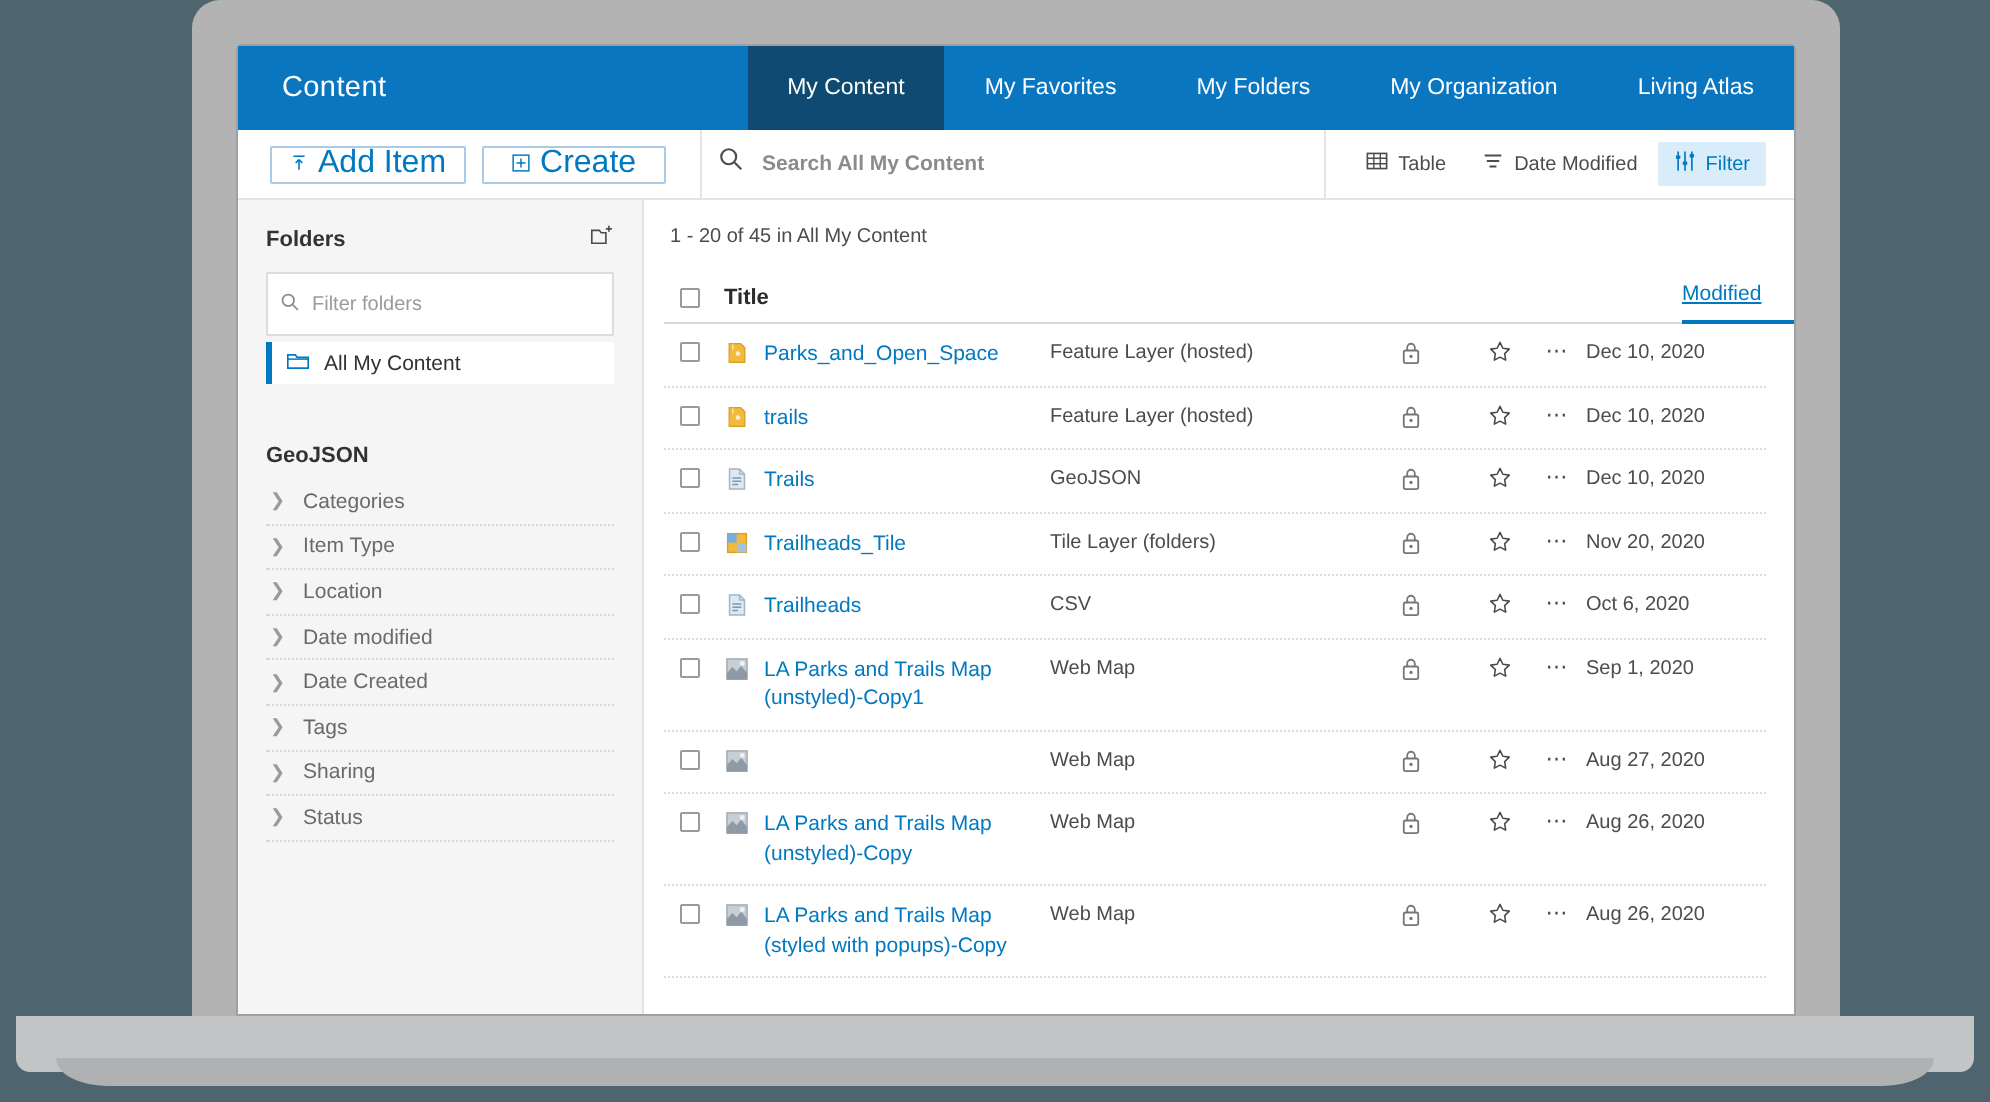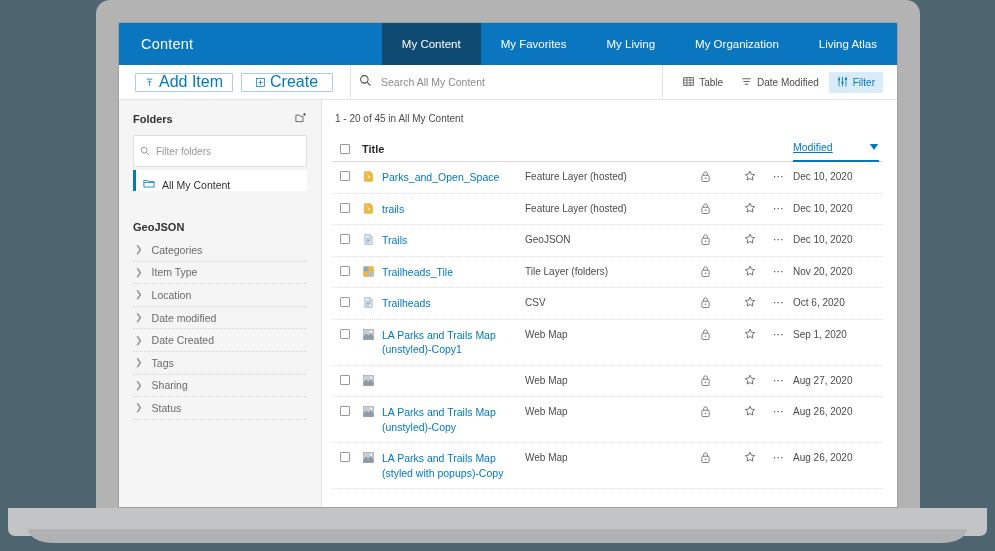--- a/index.html
+++ b/index.html
@@ -75,21 +75,21 @@
     display: flex; align-items: center; justify-content: center; gap: 5px;
   }
   .tb-btn + .tb-btn { margin-left: 8px; }
   #search-area {
     flex: 1; display: flex; align-items: center; gap: 9px;
     margin-left: 17px; padding-left: 8px; height: 100%;
     border-left: 1px solid #e4e4e4;
   }
   #search-input {
     border: none; outline: none; font-size: 10.5px; color: #6e6e6e;
-    font-family: "Liberation Sans", sans-serif; width: 100%; background: transparent;
+    font-family: "Liberation Sans", sans-serif; width: 100%; background: transparent; font-weight: bold;
   }
   #search-input::placeholder { color: #8b8b8b; }
   #toolbar-right {
     display: flex; align-items: center; gap: 2px; height: 100%;
     border-left: 1px solid #e4e4e4; padding-left: 12px; margin-left: 16px;
   }
   .tr-btn {
     display: flex; align-items: center; gap: 5px;
     font-size: 10px; color: #4c4c4c; padding: 4px 8px; cursor: pointer;
     border-radius: 1px; white-space: nowrap;
@@ -112,21 +112,21 @@
   #folder-filter {
     height: 32px; border: 1px solid #dcdcdc; background: #fff;
     display: flex; align-items: center; gap: 6px; padding: 0 6px;
   }
   #folder-filter input {
     border: none; outline: none; font-size: 10px; color: #6e6e6e;
     font-family: "Liberation Sans", sans-serif; width: 100%; background: transparent;
   }
   #folder-filter input::placeholder { color: #9a9a9a; }
   .folder-item {
-    display: flex; align-items: flex-end; gap: 7px;
+    display: flex; align-items: center; gap: 7px;
     height: 21px; background: #fff; border-left: 3px solid #0079c1;
     padding-left: 7px; margin-top: 3px; font-size: 10.5px; color: #323232;
     cursor: pointer;
   }
   #filters-title {
     font-size: 11px; color: #323232; font-weight: bold;
     margin: 30px 0 6px 0;
   }
   .filter-row {
     display: flex; align-items: center; gap: 9px;
@@ -157,20 +157,21 @@
   .col-star  { width: 30px; flex: 0 0 30px; display: flex; align-items: center; justify-content: center; }
   .col-more  { width: 28px; flex: 0 0 28px; display: flex; align-items: center; justify-content: center; }
   .col-mod   { width: 86px; flex: 0 0 86px; }
 
   .thead .col-title { font-size: 11px; color: #2b2b2b; font-weight: bold; }
   #sort-modified {
     display: flex; align-items: center; justify-content: space-between;
     width: 100%; color: #0079c1; font-size: 10.5px; cursor: pointer;
     border-bottom: 2px solid #0079c1; height: 26px; padding-bottom: 2px;
     box-sizing: border-box;
+    margin-left: 48px;
   }
   #sort-modified .lbl { text-decoration: underline; }
 
   .trow {
     display: flex; align-items: flex-start; min-height: 29px;
     border-bottom: 1px dotted #dcdcdc; padding: 8px 4px 8px 0;
   }
   .trow .col-check { align-items: flex-start; padding-top: 1px; }
   .trow .col-share, .trow .col-star, .trow .col-more { align-items: flex-start; }
   .item-title {
@@ -195,21 +196,21 @@
       <div id="app-header">
         <div id="app-title">Content</div>
         <div id="nav-tabs">
           <div class="nav-tab active">
               <span>My Content</span>
             </div>
           <div class="nav-tab">
               <span>My Favorites</span>
             </div>
           <div class="nav-tab">
-              <span>My Living</span>
+              <span>My Folders</span>
             </div>
           <div class="nav-tab">
               <span>My Organization</span>
             </div>
           <div class="nav-tab">
               <span>Living Atlas</span>
             </div>
         </div>
       </div>
 

